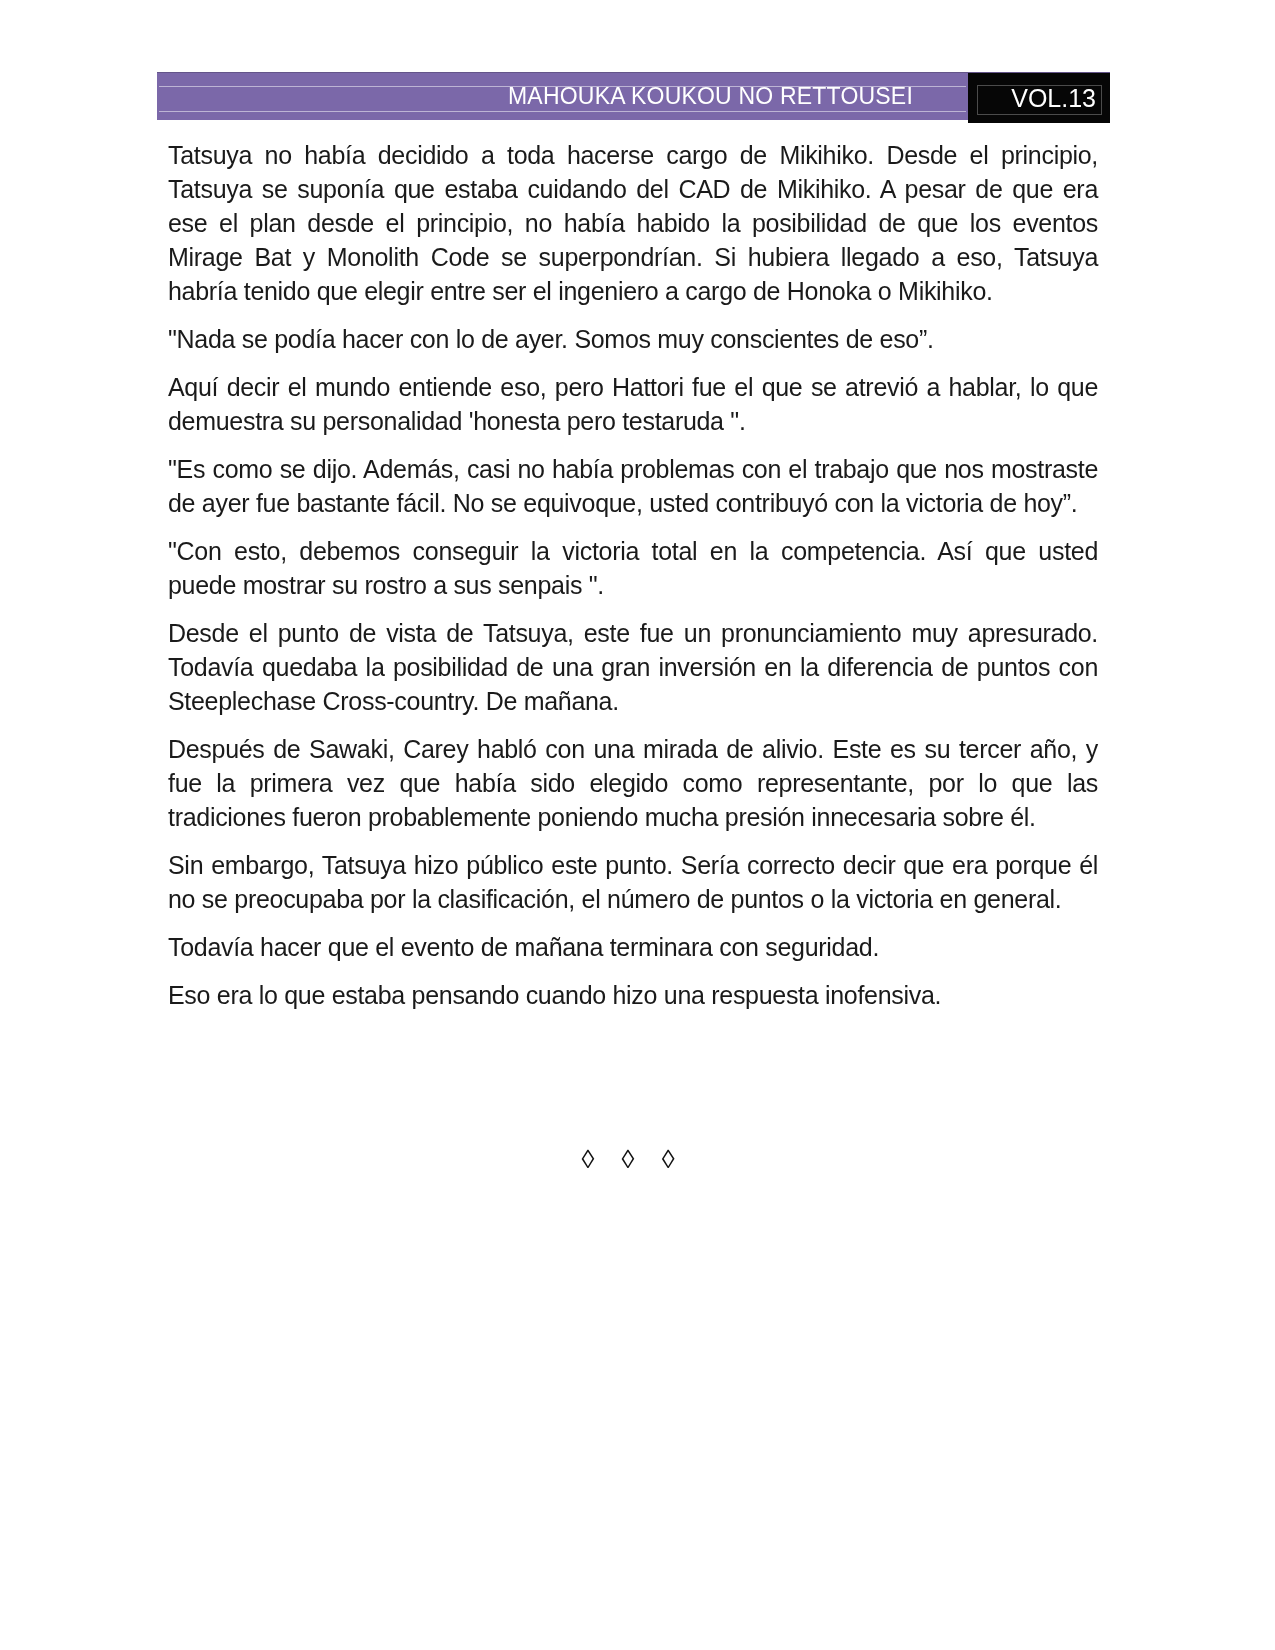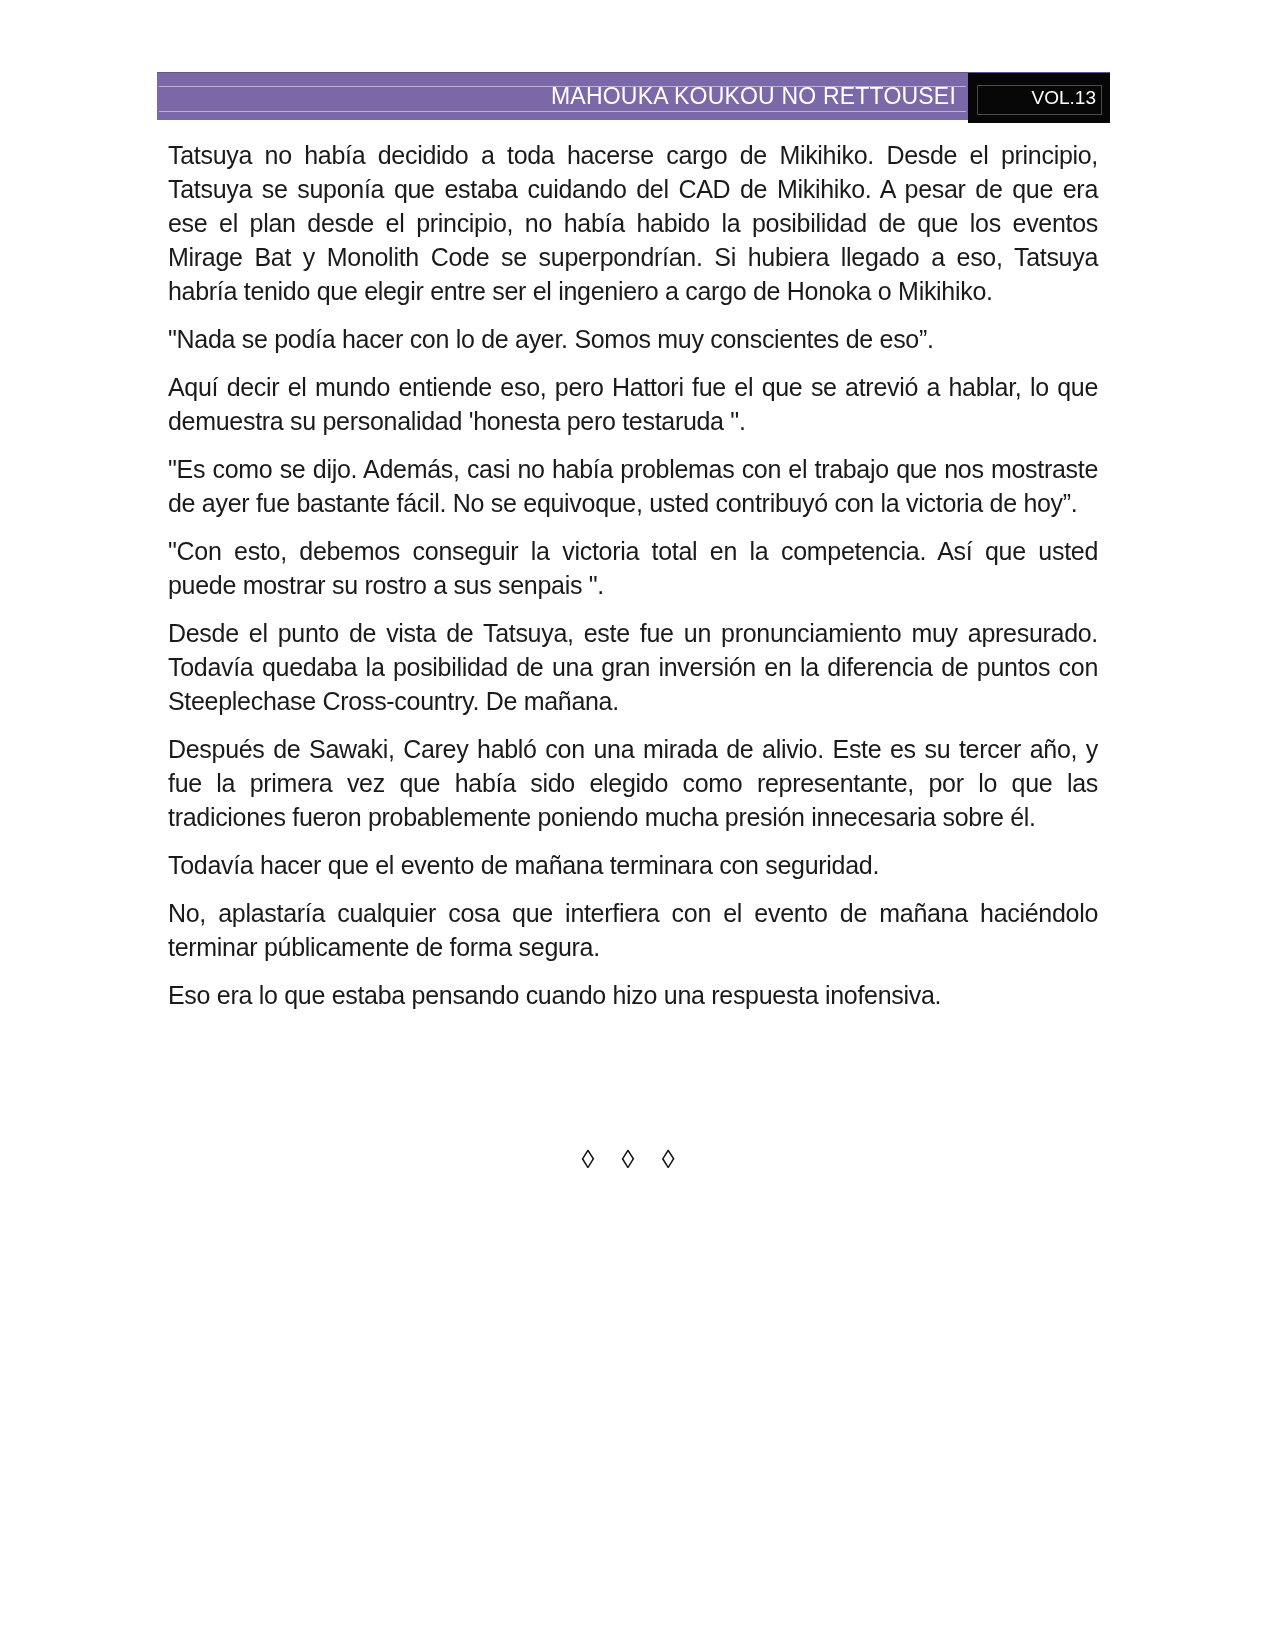--- a/index.html
+++ b/index.html
@@ -19,20 +19,21 @@
 
   
   .header-bar {
     position: absolute;
     left: 157px; top: 72px;
     width: 953px; height: 48px;
     background: var(--accent-purple);
     border-top: 1px solid rgba(0,0,0,0.18);
     display: flex;
     align-items: stretch;
+    gap: 43px;
   }
   .header-bar .hairline {
     position: absolute; left: 2px; right: 144px; height: 1px;
     background: rgba(255,255,255,0.5);
   }
   .header-bar .hairline.top { top: 13px; }
   .header-bar .hairline.bottom { bottom: 8px; }
 
   .header-title {
     flex: 1;
@@ -49,21 +50,21 @@
   .volume-badge {
     position: relative;
     width: 142px;
     height: 50px;
     background: var(--badge-black);
     color: #ffffff;
     display: flex;
     align-items: center;
     justify-content: flex-end;
     padding-right: 14px;
-    font-size: 19px;
+    font-size: 25px;
   }
   .volume-badge .inner-frame {
     position: absolute;
     left: 9px; right: 8px; top: 12px; bottom: 8px;
     border: 1px solid rgba(255,255,255,0.28);
     pointer-events: none;
   }
   .volume-badge .vol-text { position: relative; }
 
   
@@ -104,19 +105,19 @@
   </div>
 
   <div class="content">
     <p>Tatsuya no había decidido a toda  hacerse cargo de Mikihiko. Desde el principio, Tatsuya se suponía que estaba cuidando del CAD de Mikihiko. A pesar de que era ese el plan desde el principio, no había habido la posibilidad de que los eventos Mirage Bat y Monolith Code se superpondrían. Si hubiera llegado a eso, Tatsuya habría tenido que elegir entre ser el ingeniero a cargo de Honoka o Mikihiko.</p>
     <p>"Nada se podía hacer con lo de ayer. Somos muy conscientes de eso”.</p>
     <p>Aquí decir el mundo entiende eso, pero Hattori fue el que se atrevió a hablar, lo que demuestra su personalidad 'honesta pero testaruda ".</p>
     <p>"Es como se dijo. Además, casi no había problemas con el trabajo que nos mostraste de  ayer fue bastante fácil. No se equivoque, usted contribuyó con la victoria de hoy”.</p>
     <p>"Con esto, debemos conseguir la victoria total en la competencia. Así que usted puede mostrar su rostro a sus senpais ".</p>
     <p>Desde el punto de vista de Tatsuya, este fue un pronunciamiento muy apresurado. Todavía quedaba la posibilidad de una gran inversión en la diferencia de puntos con Steeplechase Cross-country. De mañana.</p>
     <p>Después de Sawaki, Carey habló con una mirada de alivio. Este es su tercer año, y fue la primera vez que había sido elegido como representante, por lo que las tradiciones fueron probablemente poniendo mucha presión innecesaria sobre él.</p>
+    <p>Sin embargo, Tatsuya hizo público este punto. Sería correcto decir que era porque él no se preocupaba por la clasificación, el número de puntos o la victoria en general.</p>
     <p>Todavía hacer que el evento de mañana terminara con seguridad.</p>
-    <p>No, aplastaría cualquier cosa que interfiera con el evento de mañana haciéndolo terminar públicamente de forma segura.</p>
     <p>Eso era lo que estaba pensando cuando hizo una respuesta inofensiva.</p>
     <div class="section-separator">◊ ◊ ◊</div>
   </div>
 
 </div>
 
 </body></html>

